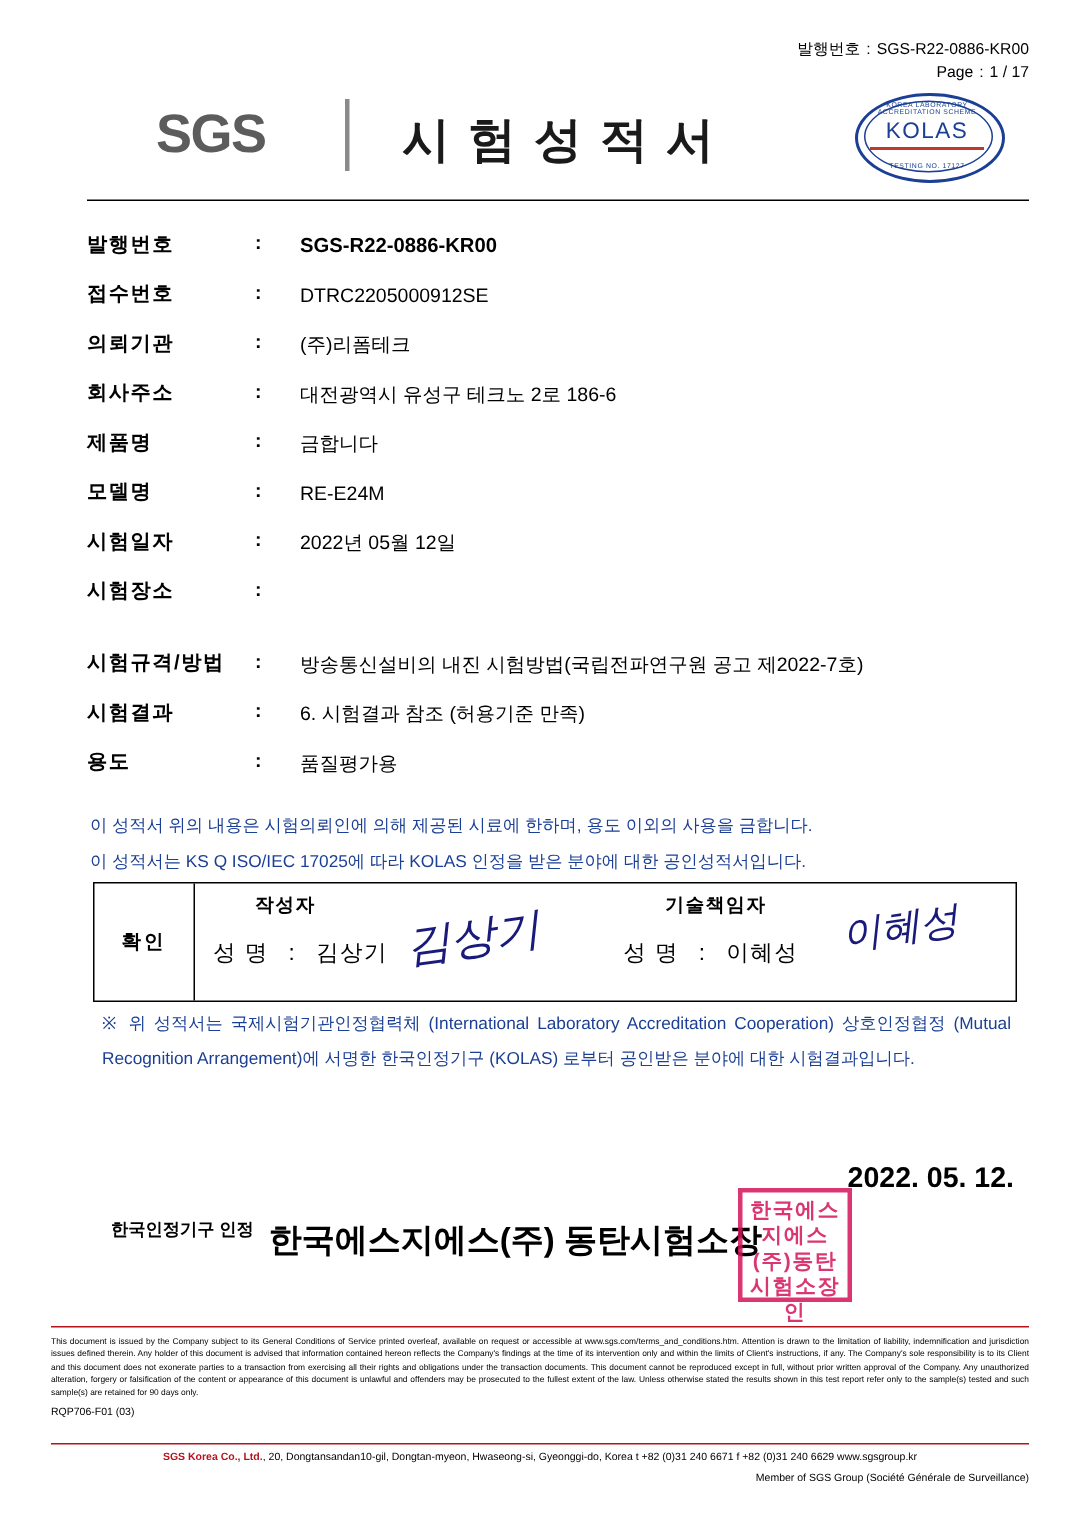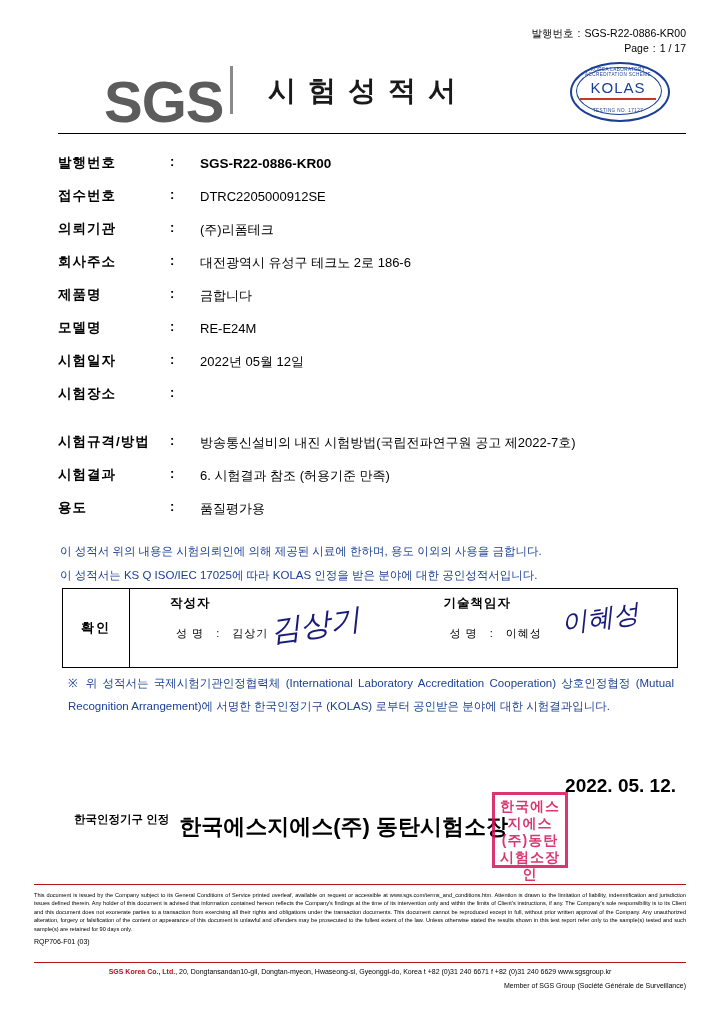--- a/index.html
+++ b/index.html
@@ -47,39 +47,39 @@
     position: absolute;
     top: 64px;
     left: 58px;
     right: 34px;
     height: 62px;
   }
   .sgs-logo {
     position: absolute;
     left: 46px;
     top: 4px;
-    font-size: 58px;
+    font-size: 36px;
     font-weight: bold;
     letter-spacing: -1px;
     color: #5c5c5c;
     font-family: "Liberation Sans", sans-serif;
   }
   .sgs-bar {
     position: absolute;
     left: 172px;
     top: 2px;
     width: 3px;
     height: 48px;
     background: #8a8a8a;
   }
   .doc-title {
     position: absolute;
     left: 210px;
     top: 8px;
-    font-size: 28px;
+    font-size: 32px;
     font-weight: bold;
     letter-spacing: 12px;
     color: #1a1a1a;
   }
   .kolas-mark {
     position: absolute;
     right: 20px;
     top: -2px;
     width: 96px;
     height: 56px;
@@ -232,24 +232,23 @@
     box-sizing: border-box;
   }
   .confirm-half + .confirm-half { border-left: 0; }
   .confirm-role {
     font-size: 12.5px;
     font-weight: bold;
     margin-left: 28px;
     letter-spacing: 1px;
   }
   .confirm-name {
-    font-size: 11px;
+    font-size: 15px;
     margin-top: 14px;
     letter-spacing: 1px;
-    margin-left: 34px;
   }
   .sig {
     position: absolute;
     font-family: "Liberation Serif", serif;
     font-style: italic;
     font-size: 30px;
     color: #1a1a7a;
     transform: rotate(-8deg);
   }
   .sig1 { right: 44px; top: 16px; }

